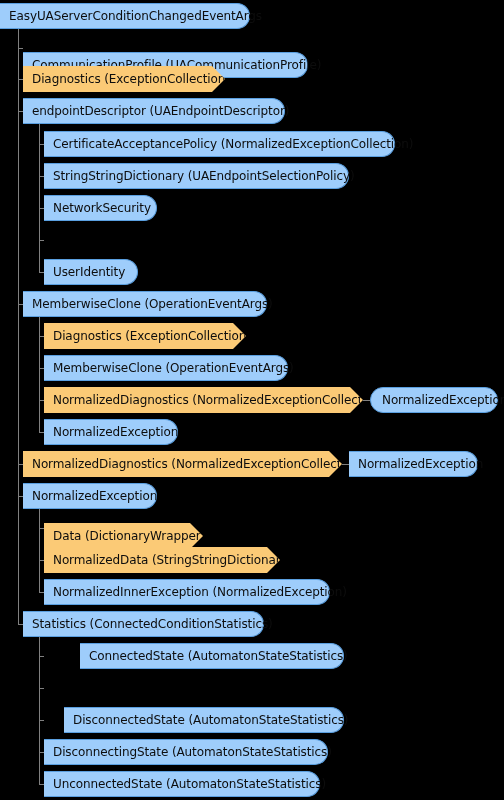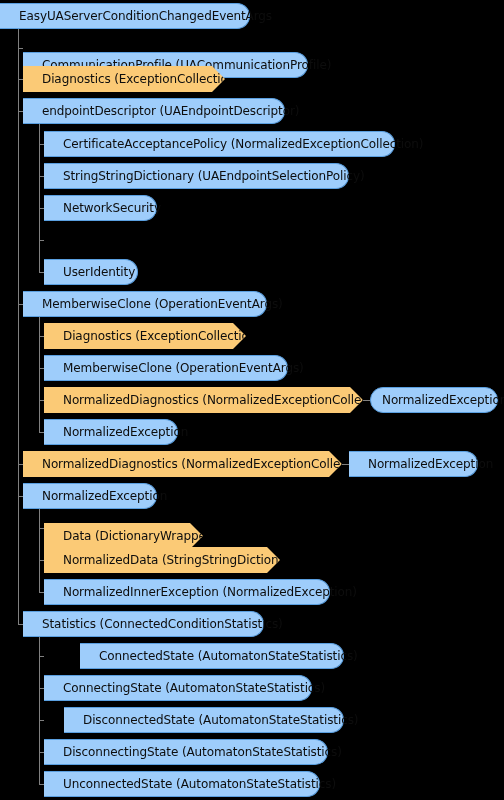--- a/index.html
+++ b/index.html
@@ -19,21 +19,21 @@
     inset: 0;
     width: 504px;
     height: 800px;
   }
   .node {
     position: absolute;
     height: 26px;
     box-sizing: border-box;
     display: flex;
     align-items: center;
-    padding: 0 19px;
+    padding: 0 9px;
     font-size: 12px;
     line-height: 26px;
     color: #0d0d0d;
     white-space: nowrap;
     letter-spacing: -0.1px;
   }
   
   .node.blue {
     background: #9ecdfb;
     border: 1px solid #5a9fe0;
@@ -127,19 +127,18 @@
     <div class="node blue" title="MemberwiseClone (OperationEventArgs)" style="left: 44px; top: 355px; width: 244px;">MemberwiseClone (OperationEventArgs)</div>
     <div class="node orange" title="NormalizedDiagnostics (NormalizedExceptionCollection)" style="left: 44px; top: 387px; width: 319px;">NormalizedDiagnostics (NormalizedExceptionCollection)</div>
     <div class="node blue" title="NormalizedException" style="left: 44px; top: 419px; width: 134px;">NormalizedException</div>
     <div class="node orange" title="NormalizedDiagnostics (NormalizedExceptionCollection)" style="left: 23px; top: 451px; width: 319px;">NormalizedDiagnostics (NormalizedExceptionCollection)</div>
     <div class="node blue" title="NormalizedException" style="left: 23px; top: 483px; width: 134px;">NormalizedException</div>
     <div class="node orange" title="Data (DictionaryWrapper)" style="left: 44px; top: 515px; width: 159px; margin-top: 8px;">Data (DictionaryWrapper)</div>
     <div class="node orange" title="NormalizedData (StringStringDictionary)" style="left: 44px; top: 547px; width: 236px;">NormalizedData (StringStringDictionary)</div>
     <div class="node blue" title="NormalizedInnerException (NormalizedException)" style="left: 44px; top: 579px; width: 286px;">NormalizedInnerException (NormalizedException)</div>
     <div class="node blue" title="Statistics (ConnectedConditionStatistics)" style="left: 23px; top: 611px; width: 241px;">Statistics (ConnectedConditionStatistics)</div>
     <div class="node blue" title="ConnectedState (AutomatonStateStatistics)" style="left: 44px; top: 643px; width: 264px; margin-left: 36px;">ConnectedState (AutomatonStateStatistics)</div>
-    <div class="node blue" title="ConnectingState (AutomatonStateStatistics)" style="left: 44px; top: 675px; width: 268px;">ConnectingState (AutomatonStateStatistics)</div>
     <div class="node blue" title="DisconnectedState (AutomatonStateStatistics)" style="left: 28px; top: 707px; width: 280px; margin-left: 36px;">DisconnectedState (AutomatonStateStatistics)</div>
     <div class="node blue" title="DisconnectingState (AutomatonStateStatistics)" style="left: 44px; top: 739px; width: 284px;">DisconnectingState (AutomatonStateStatistics)</div>
     <div class="node blue" title="UnconnectedState (AutomatonStateStatistics)" style="left: 44px; top: 771px; width: 276px;">UnconnectedState (AutomatonStateStatistics)</div>
     <div class="node blue both" title="NormalizedException" style="left: 370px; top: 387px; width: 128px;">NormalizedException</div>
     <div class="node blue" title="NormalizedException" style="left: 349px; top: 451px; width: 129px;">NormalizedException</div>
   </div>
 
 </body></html>

